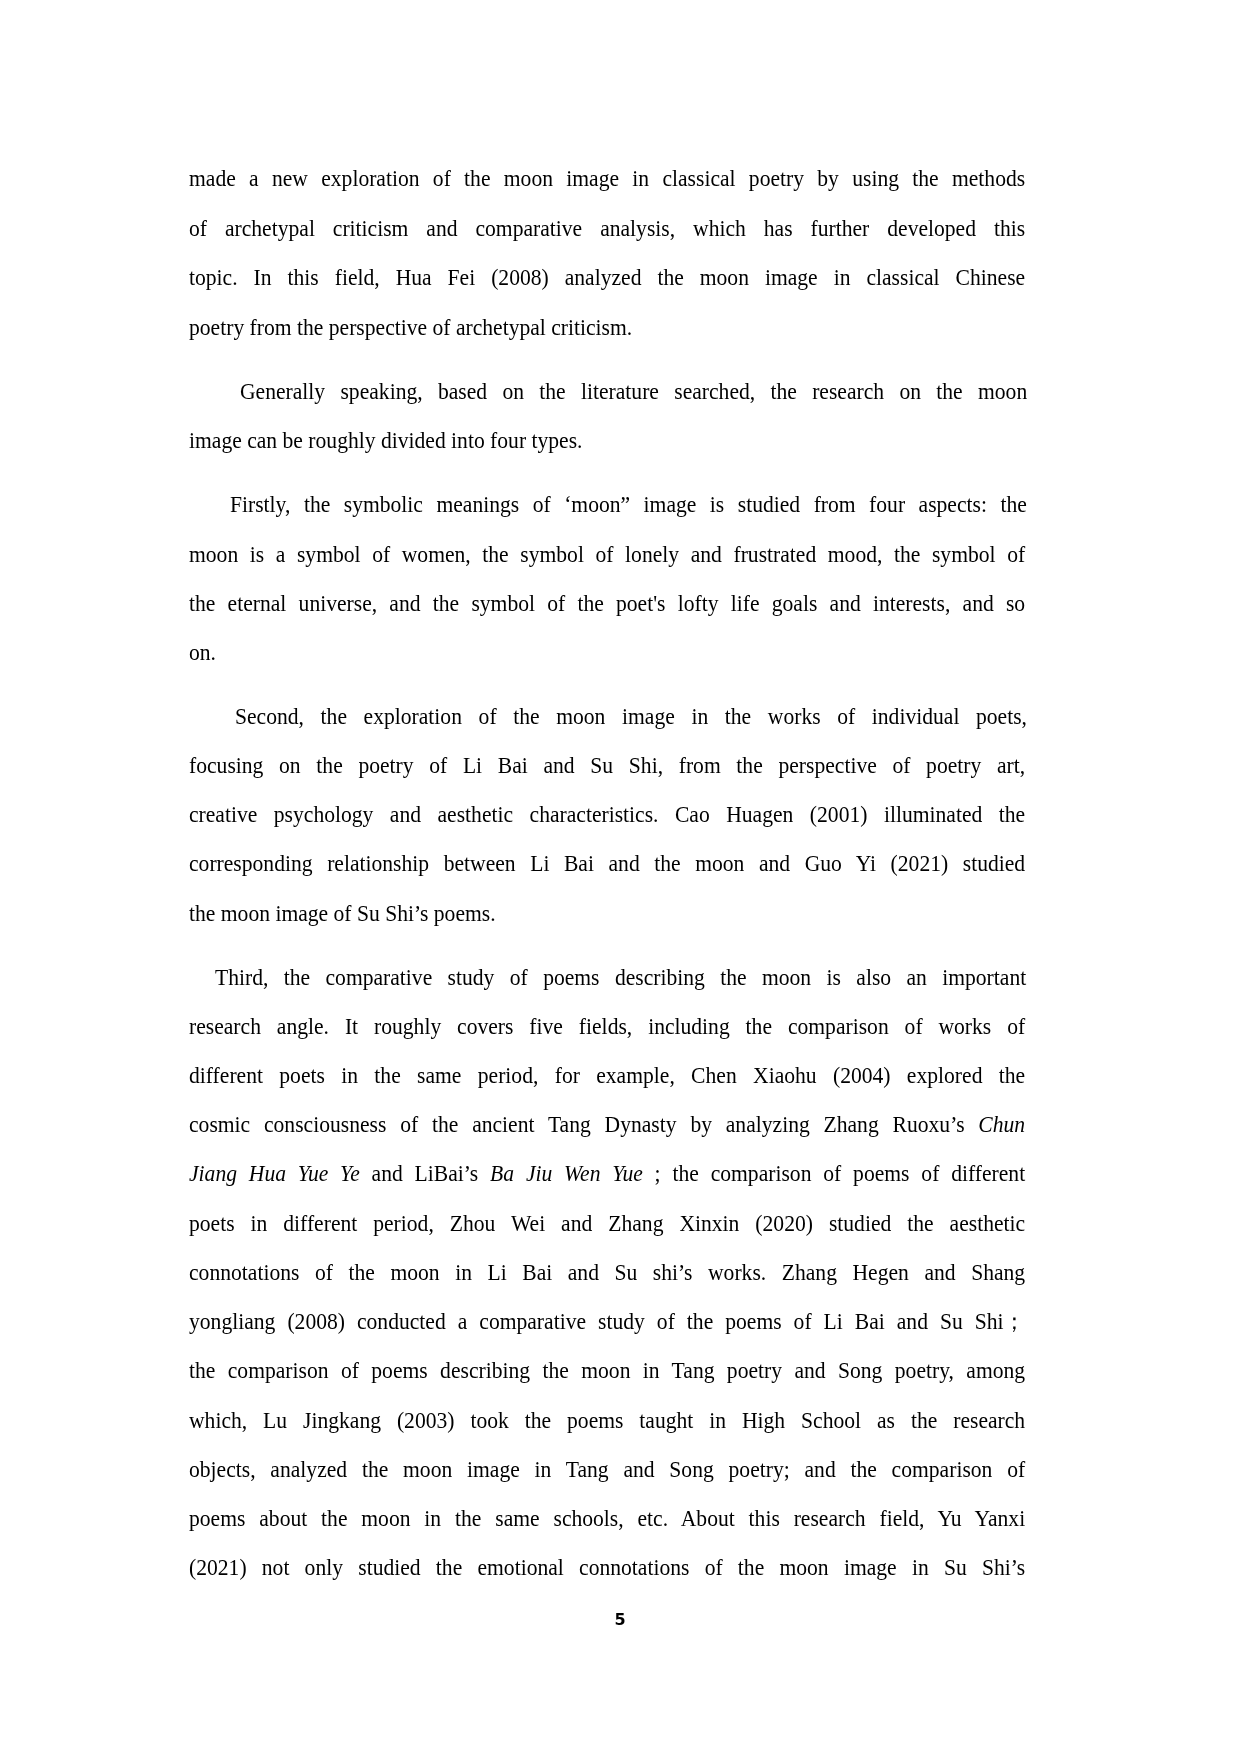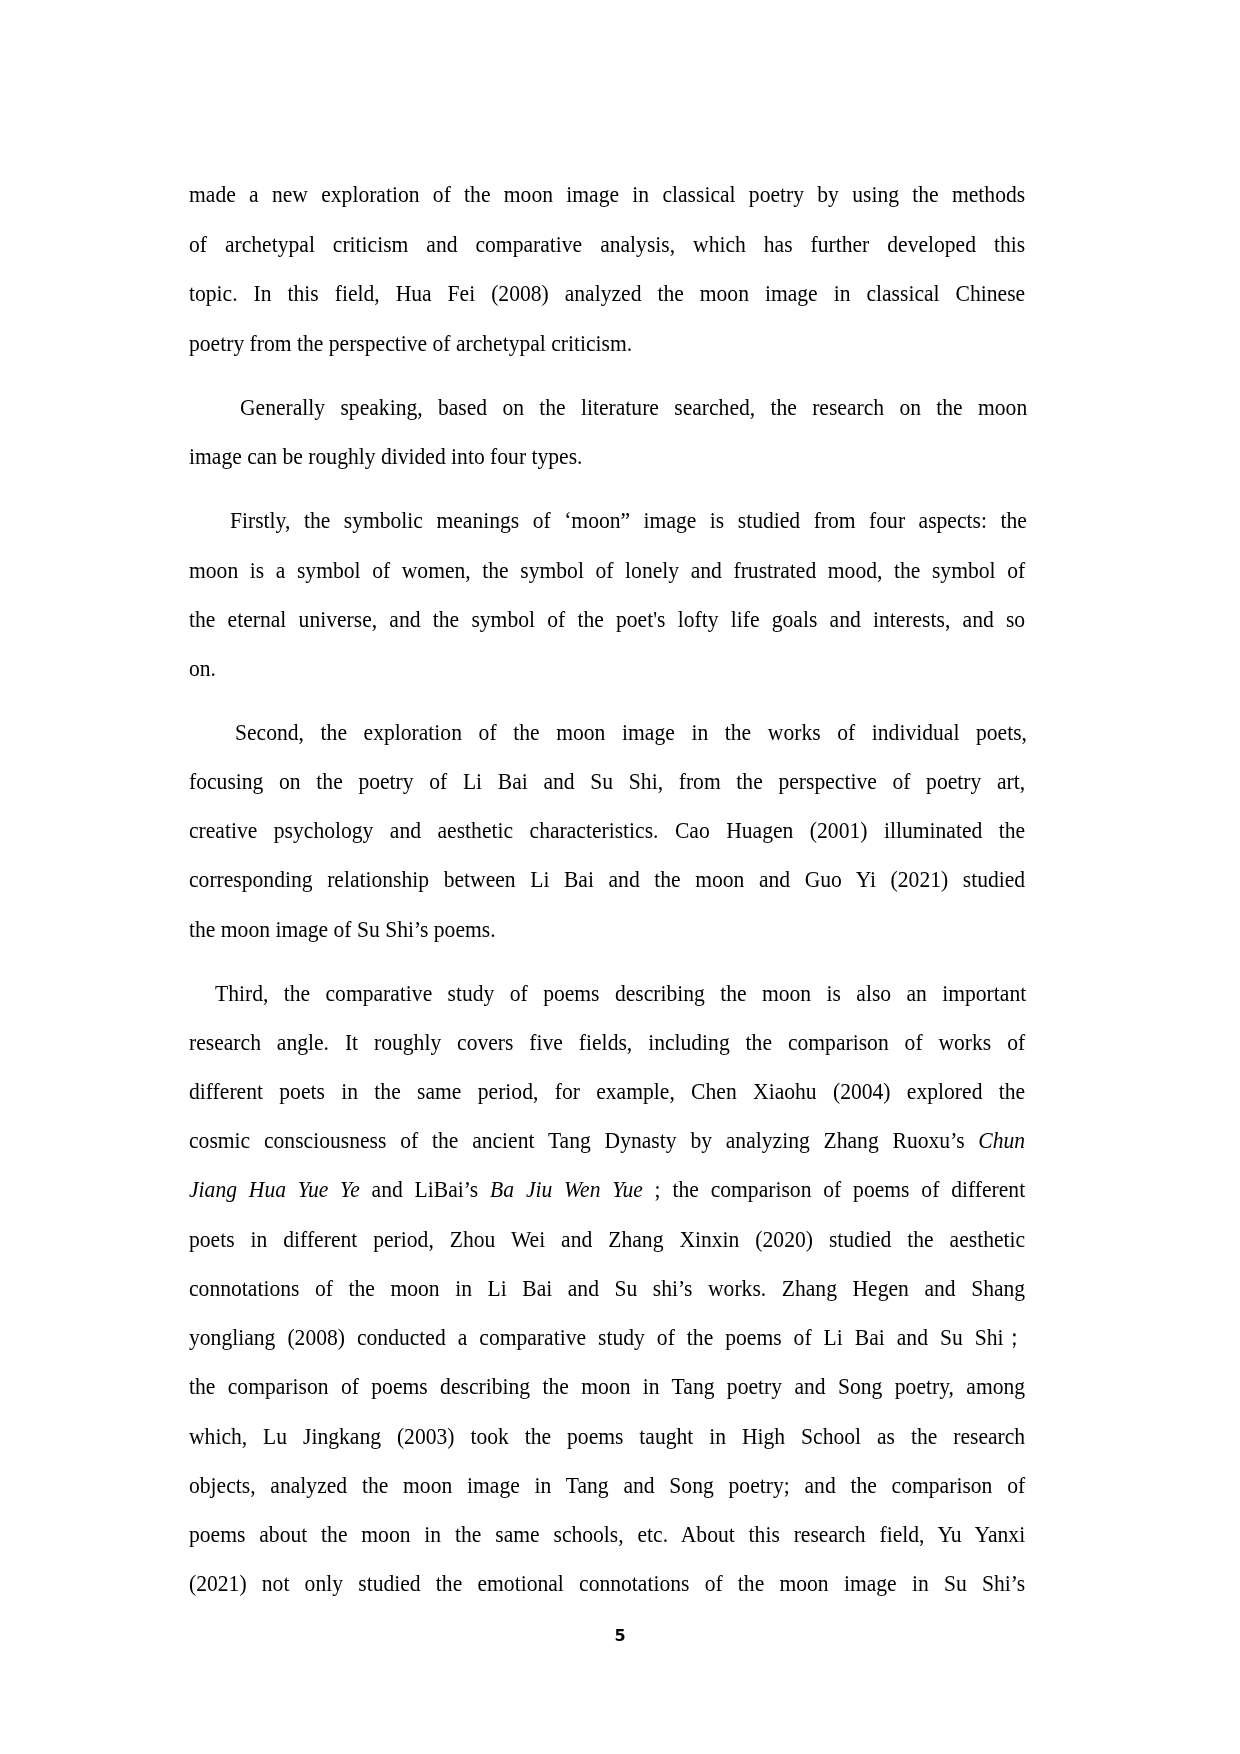--- a/index.html
+++ b/index.html
@@ -1,17 +1,17 @@
 <!DOCTYPE html>
 <html><head>
 <meta charset="utf-8">
 <style>
   html, body { margin:0; padding:0; background:#ffffff; }
   body { width:1240px; height:1754px; position:relative; overflow:hidden; }
-  .page { position:absolute; left:0; top:16px; width:1240px; height:1380px; background:#fff; }
+  .page { position:absolute; left:0; top:0; width:1240px; height:1380px; background:#fff; }
   .line {
     position:absolute;
     left:189px;
     width:871px;
     height:30px;
     line-height:30px;
     font-family:"Liberation Serif", serif;
     font-size:22.5px;
     color:#000;
     white-space:nowrap;

